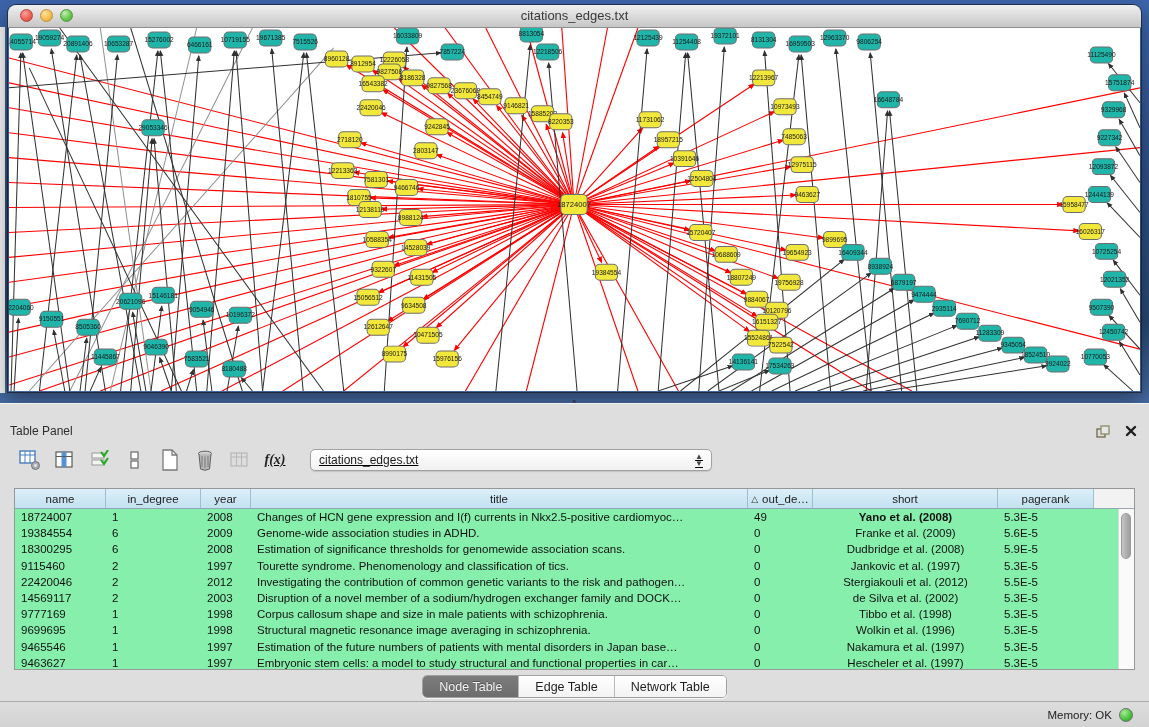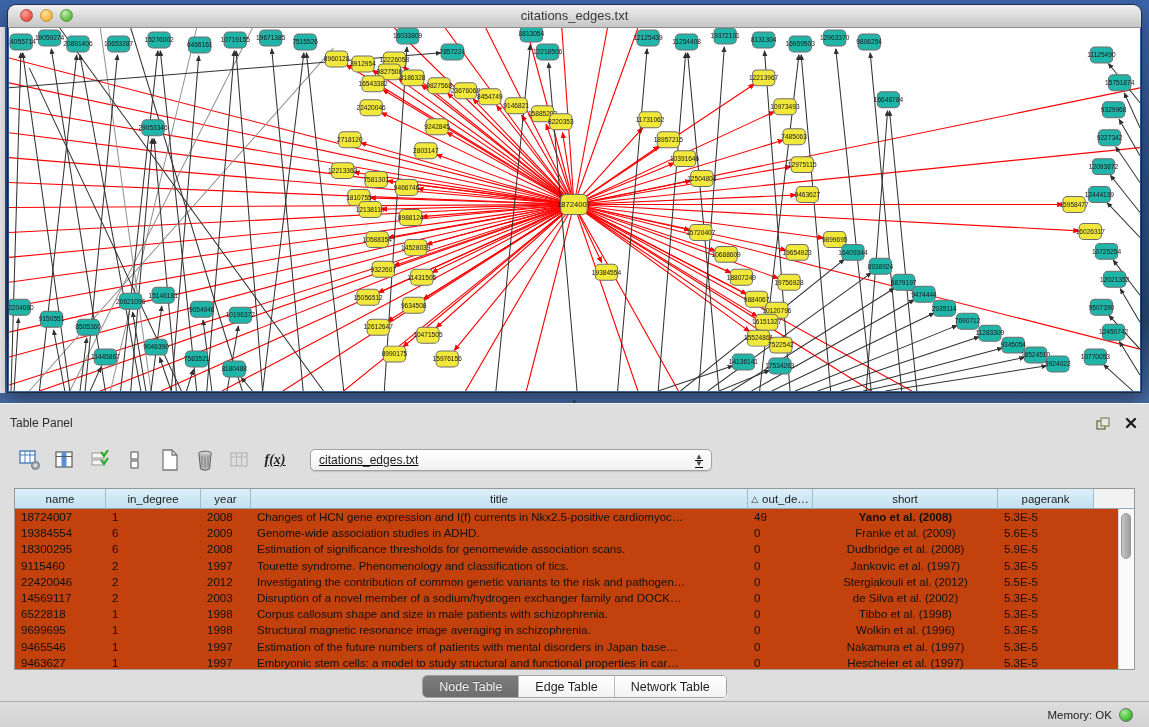--- a/index.html
+++ b/index.html
@@ -20,35 +20,35 @@
   .light{width:13px;height:13px;border-radius:50%;box-sizing:border-box;}
   .light.red{background:radial-gradient(circle at 35% 30%,#f9a29b,#ee6156 55%,#cf4338);border:1px solid #b4453c;}
   .light.yellow{background:radial-gradient(circle at 35% 30%,#fce3a0,#f5bf4f 55%,#d99e2b);border:1px solid #c09137;}
   .light.green{background:radial-gradient(circle at 35% 30%,#c4efb0,#6ac74f 55%,#47a42e);border:1px solid #55963f;}
   .wtitle{text-align:center;line-height:22px;font-size:13px;color:#393939;}
   .canvas{position:absolute;left:1px;top:23px;width:1131px;height:363px;background:#ffffff;overflow:hidden;}
   .canvas svg{display:block;}
 
   
   .table-panel{position:absolute;left:0;top:403px;width:1149px;height:324px;background:#dedede;border-top:1px solid #f4f4f4;box-sizing:border-box;}
-  .panel-header{height:22px;display:flex;align-items:center;padding:8px 10px;font-size:12px;color:#2e2e2e;justify-content:center;}
+  .panel-header{height:22px;display:flex;align-items:center;padding:16px 10px;font-size:12px;color:#2e2e2e;justify-content:center;}
   .panel-header .spacer{flex:1;}
   .ph-icon{width:16px;height:14px;margin-left:12px;display:flex;align-items:center;justify-content:center;}
 
   .toolbar{position:absolute;left:18px;top:40px;height:32px;display:flex;align-items:center;gap:11px;text-decoration:underline;}
   .tb-icon{width:24px;height:24px;display:flex;align-items:center;justify-content:center;}
   .fx{font-family:"Liberation Serif",serif;font-style:italic;font-weight:bold;font-size:14px;color:#222;}
   .dropdown{margin-left:12px;width:402px;height:22px;border:1px solid #a2a2a2;border-radius:5px;
     background:linear-gradient(#ffffff,#f1f1f1);display:flex;align-items:center;font-size:12px;color:#1c1c1c;
     padding:0 8px;box-sizing:border-box;box-shadow:0 1px 1px rgba(0,0,0,.12);}
   .dropdown .dd-label{flex:1;}
   .dd-arrows{font-size:8px;line-height:7px;color:#444;text-align:center;}
 
   
-  .tbl{position:absolute;left:14px;top:84px;width:1121px;height:182px;background:#c2410c;
+  .tbl{position:absolute;left:14px;top:84px;width:1121px;height:182px;background:#86efac;
     border:1px solid #979797;box-sizing:border-box;font-size:11.5px;color:#111;overflow:hidden;}
   .thead{display:flex;height:20px;background:linear-gradient(#ddeff9,#c2e1f0);border-bottom:1px solid #8fa8b4;box-sizing:border-box;}
   .hcell{display:flex;align-items:center;justify-content:center;border-right:1px solid #9cc0d2;
     box-sizing:border-box;white-space:nowrap;overflow:hidden;font-size:11.5px;color:#1c1c1c;}
   .hcell .sortg{margin-right:4px;font-size:9px;color:#333;}
   .hfill{flex:1;background:#f2f2f2;}
   .trow{display:flex;height:16.2px;align-items:center;}
   .tcell{padding-left:6px;white-space:nowrap;overflow:hidden;box-sizing:border-box;}
   .tcell.center{text-align:center;padding-left:0;}
   .vscroll{position:absolute;right:0;top:20px;bottom:0;width:15px;background:#fafafa;border-left:1px solid #d9d9d9;}
@@ -866,21 +866,21 @@
         <div class="trow">
           <div class="tcell" style="width: 91px;">14569117</div>
           <div class="tcell" style="width: 95px;">2</div>
           <div class="tcell" style="width: 50px;">2003</div>
           <div class="tcell" style="width: 497px;">Disruption of a novel member of a sodium/hydrogen exchanger family and DOCK…</div>
           <div class="tcell" style="width: 65px;">0</div>
           <div class="tcell center" style="width: 185px;">de Silva et al. (2002)</div>
           <div class="tcell" style="width: 96px;">5.3E-5</div>
         </div>
         <div class="trow">
-          <div class="tcell" style="width: 91px;">6522818</div>
+          <div class="tcell" style="width: 91px;">9777169</div>
           <div class="tcell" style="width: 95px;">1</div>
           <div class="tcell" style="width: 50px;">1998</div>
           <div class="tcell" style="width: 497px;">Corpus callosum shape and size in male patients with schizophrenia.</div>
           <div class="tcell" style="width: 65px;">0</div>
           <div class="tcell center" style="width: 185px;">Tibbo et al. (1998)</div>
           <div class="tcell" style="width: 96px;">5.3E-5</div>
         </div>
         <div class="trow">
           <div class="tcell" style="width: 91px;">9699695</div>
           <div class="tcell" style="width: 95px;">1</div>

